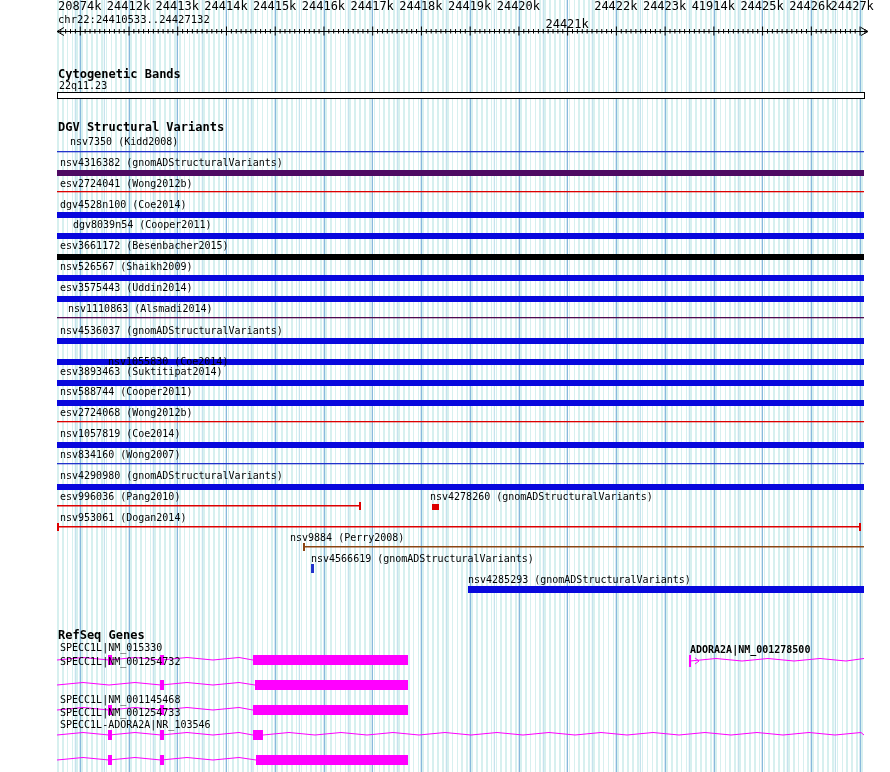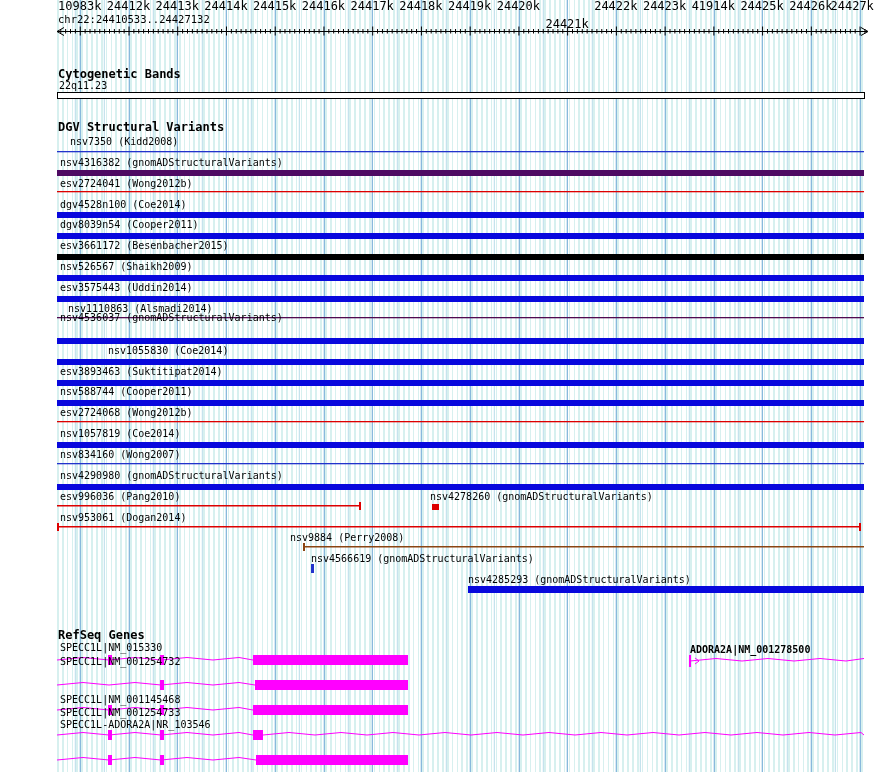--- a/index.html
+++ b/index.html
@@ -261,21 +261,21 @@
       <rect x="160" y="755" width="4" height="10" fill="#ff00ff"></rect>
       <rect x="256" y="755" width="152" height="10" fill="#ff00ff"></rect>
       <path d="M690 661 L716 658.5 L742 661 L768 658.5 L794 661 L820 658.5 L846 661 L864 658.5" stroke="#ff00ff" stroke-width="1" fill="none"></path>
       <rect x="689" y="655" width="2" height="12" fill="#ff00ff"></rect>
       <path d="M695,658 L699,661 L695,664" stroke="#ff00ff" stroke-width="1" fill="none"></path>
     </svg>
 
   <div class="hdr">chr22:24410533..24427132</div>
 
   <div id="ruler-labels">
-      <div class="ruler-label" style="left: 58.0606px; top: 0px;">10983k</div>
+      <div class="ruler-label" style="left: 58.0606px; top: 0px;">20874k</div>
       <div class="ruler-label" style="left: 106.798px; top: 0px;">24412k</div>
       <div class="ruler-label" style="left: 155.536px; top: 0px;">24413k</div>
       <div class="ruler-label" style="left: 204.274px; top: 0px;">24414k</div>
       <div class="ruler-label" style="left: 253.012px; top: 0px;">24415k</div>
       <div class="ruler-label" style="left: 301.75px; top: 0px;">24416k</div>
       <div class="ruler-label" style="left: 350.488px; top: 0px;">24417k</div>
       <div class="ruler-label" style="left: 399.226px; top: 0px;">24418k</div>
       <div class="ruler-label" style="left: 447.964px; top: 0px;">24419k</div>
       <div class="ruler-label" style="left: 496.701px; top: 0px;">24420k</div>
       <div class="ruler-label" style="left: 545.439px; top: 18px;">24421k</div>
@@ -290,27 +290,27 @@
   <div class="section-title" style="top:68px">Cytogenetic Bands</div>
   <div class="tlabel" style="left:59px;top:80px">22q11.23</div>
   <div class="cyto-band"></div>
 
   <div class="section-title" style="top:121px">DGV Structural Variants</div>
   <div id="dgv-rows">
       <div class="tlabel" style="left: 60px; top: 136px; padding-left: 10px;">nsv7350 (Kidd2008)</div>
       <div class="tlabel" style="left: 60px; top: 157px;">nsv4316382 (gnomADStructuralVariants)</div>
       <div class="tlabel" style="left: 60px; top: 178px;">esv2724041 (Wong2012b)</div>
       <div class="tlabel" style="left: 60px; top: 199px;">dgv4528n100 (Coe2014)</div>
-      <div class="tlabel" style="left: 60px; top: 219px;">dgv8039n54 (Cooper2011)</div>
+      <div class="tlabel" style="left: 60px; top: 219px; padding-left: 13px;">dgv8039n54 (Cooper2011)</div>
       <div class="tlabel" style="left: 60px; top: 240px;">esv3661172 (Besenbacher2015)</div>
       <div class="tlabel" style="left: 60px; top: 261px;">nsv526567 (Shaikh2009)</div>
       <div class="tlabel" style="left: 60px; top: 282px;">esv3575443 (Uddin2014)</div>
       <div class="tlabel" style="left: 60px; top: 303px; padding-left: 8px;">nsv1110863 (Alsmadi2014)</div>
-      <div class="tlabel" style="left: 60px; top: 312px;">nsv4536037 (gnomADStructuralVariants)</div>
-      <div class="tlabel" style="left: 60px; top: 345px; padding-left: 48px;">nsv1055830 (Coe2014)</div>
+      <div class="tlabel" style="left: 60px; top: 325px;">nsv4536037 (gnomADStructuralVariants)</div>
+      <div class="tlabel" style="left: 60px; top: 356px; padding-left: 48px;">nsv1055830 (Coe2014)</div>
       <div class="tlabel" style="left: 60px; top: 366px;">esv3893463 (Suktitipat2014)</div>
       <div class="tlabel" style="left: 60px; top: 386px;">nsv588744 (Cooper2011)</div>
       <div class="tlabel" style="left: 60px; top: 407px;">esv2724068 (Wong2012b)</div>
       <div class="tlabel" style="left: 60px; top: 428px;">nsv1057819 (Coe2014)</div>
       <div class="tlabel" style="left: 60px; top: 449px;">nsv834160 (Wong2007)</div>
       <div class="tlabel" style="left: 60px; top: 470px;">nsv4290980 (gnomADStructuralVariants)</div>
       <div class="tlabel" style="left: 60px; top: 491px;">esv996036 (Pang2010)</div>
       <div class="tlabel" style="left: 430px; top: 491px;">nsv4278260 (gnomADStructuralVariants)</div>
       <div class="tlabel" style="left: 60px; top: 512px;">nsv953061 (Dogan2014)</div>
       <div class="tlabel" style="left: 290px; top: 532px; text-align: right;">nsv9884 (Perry2008)</div>

